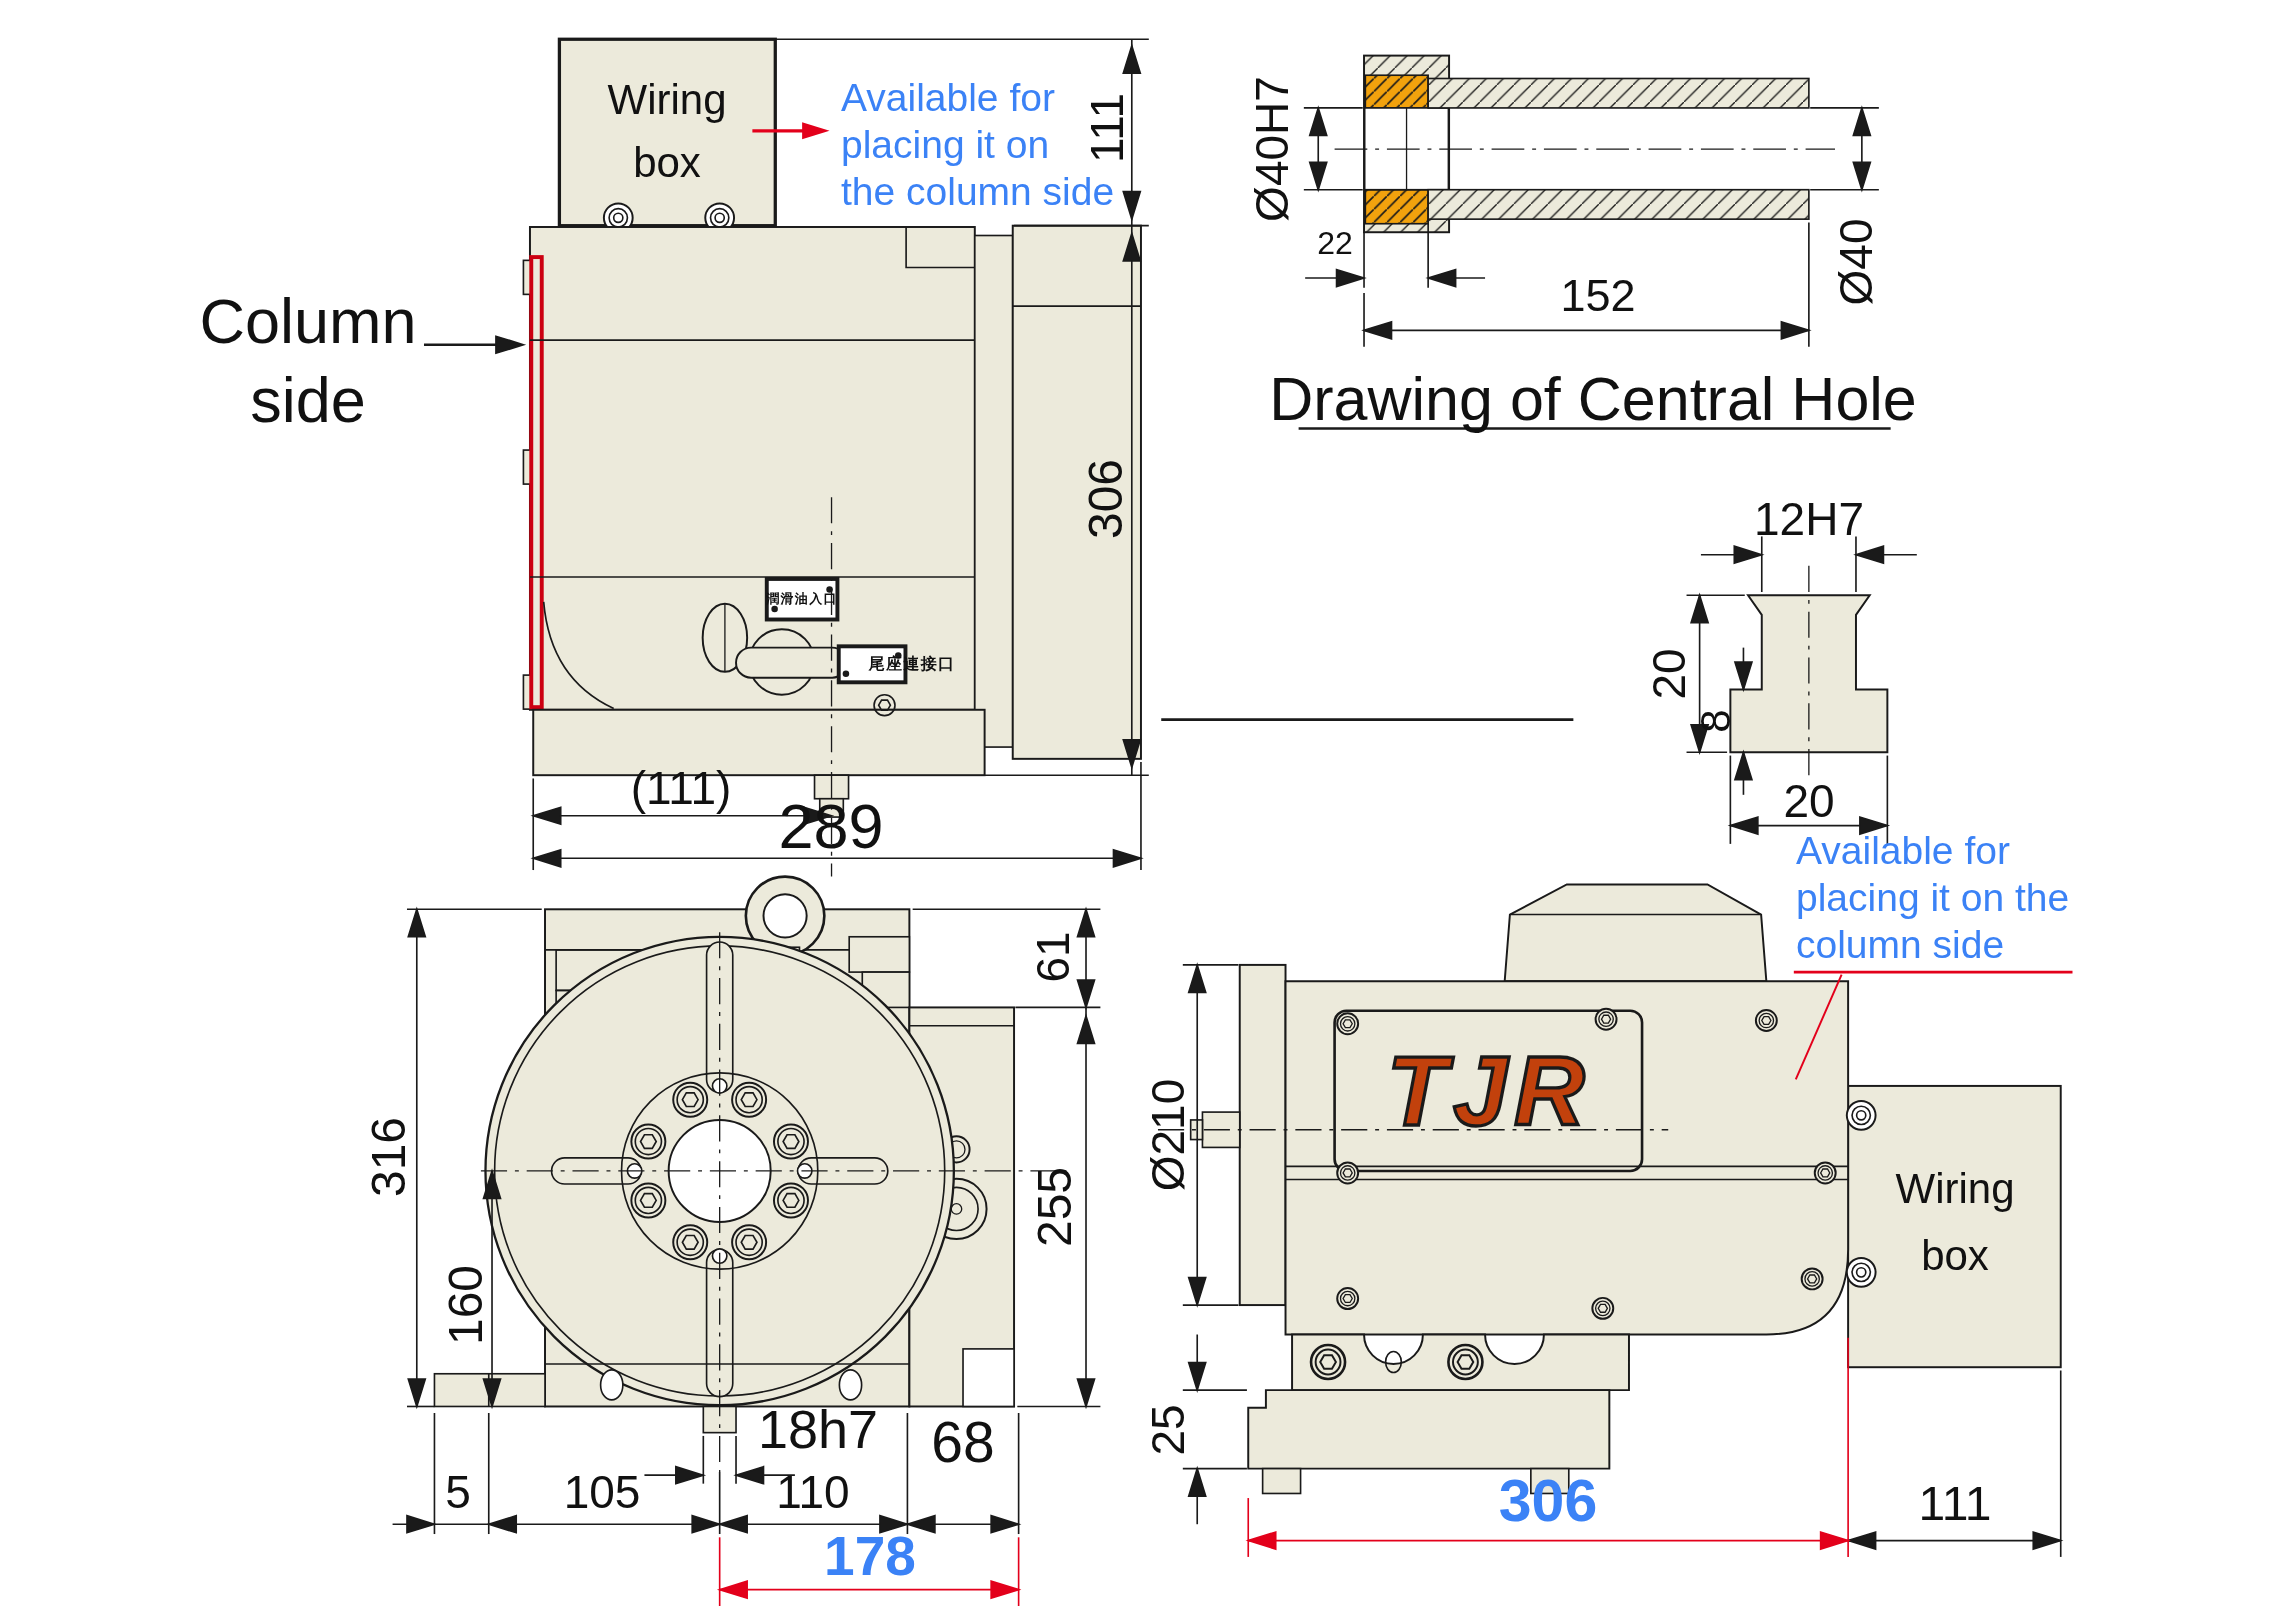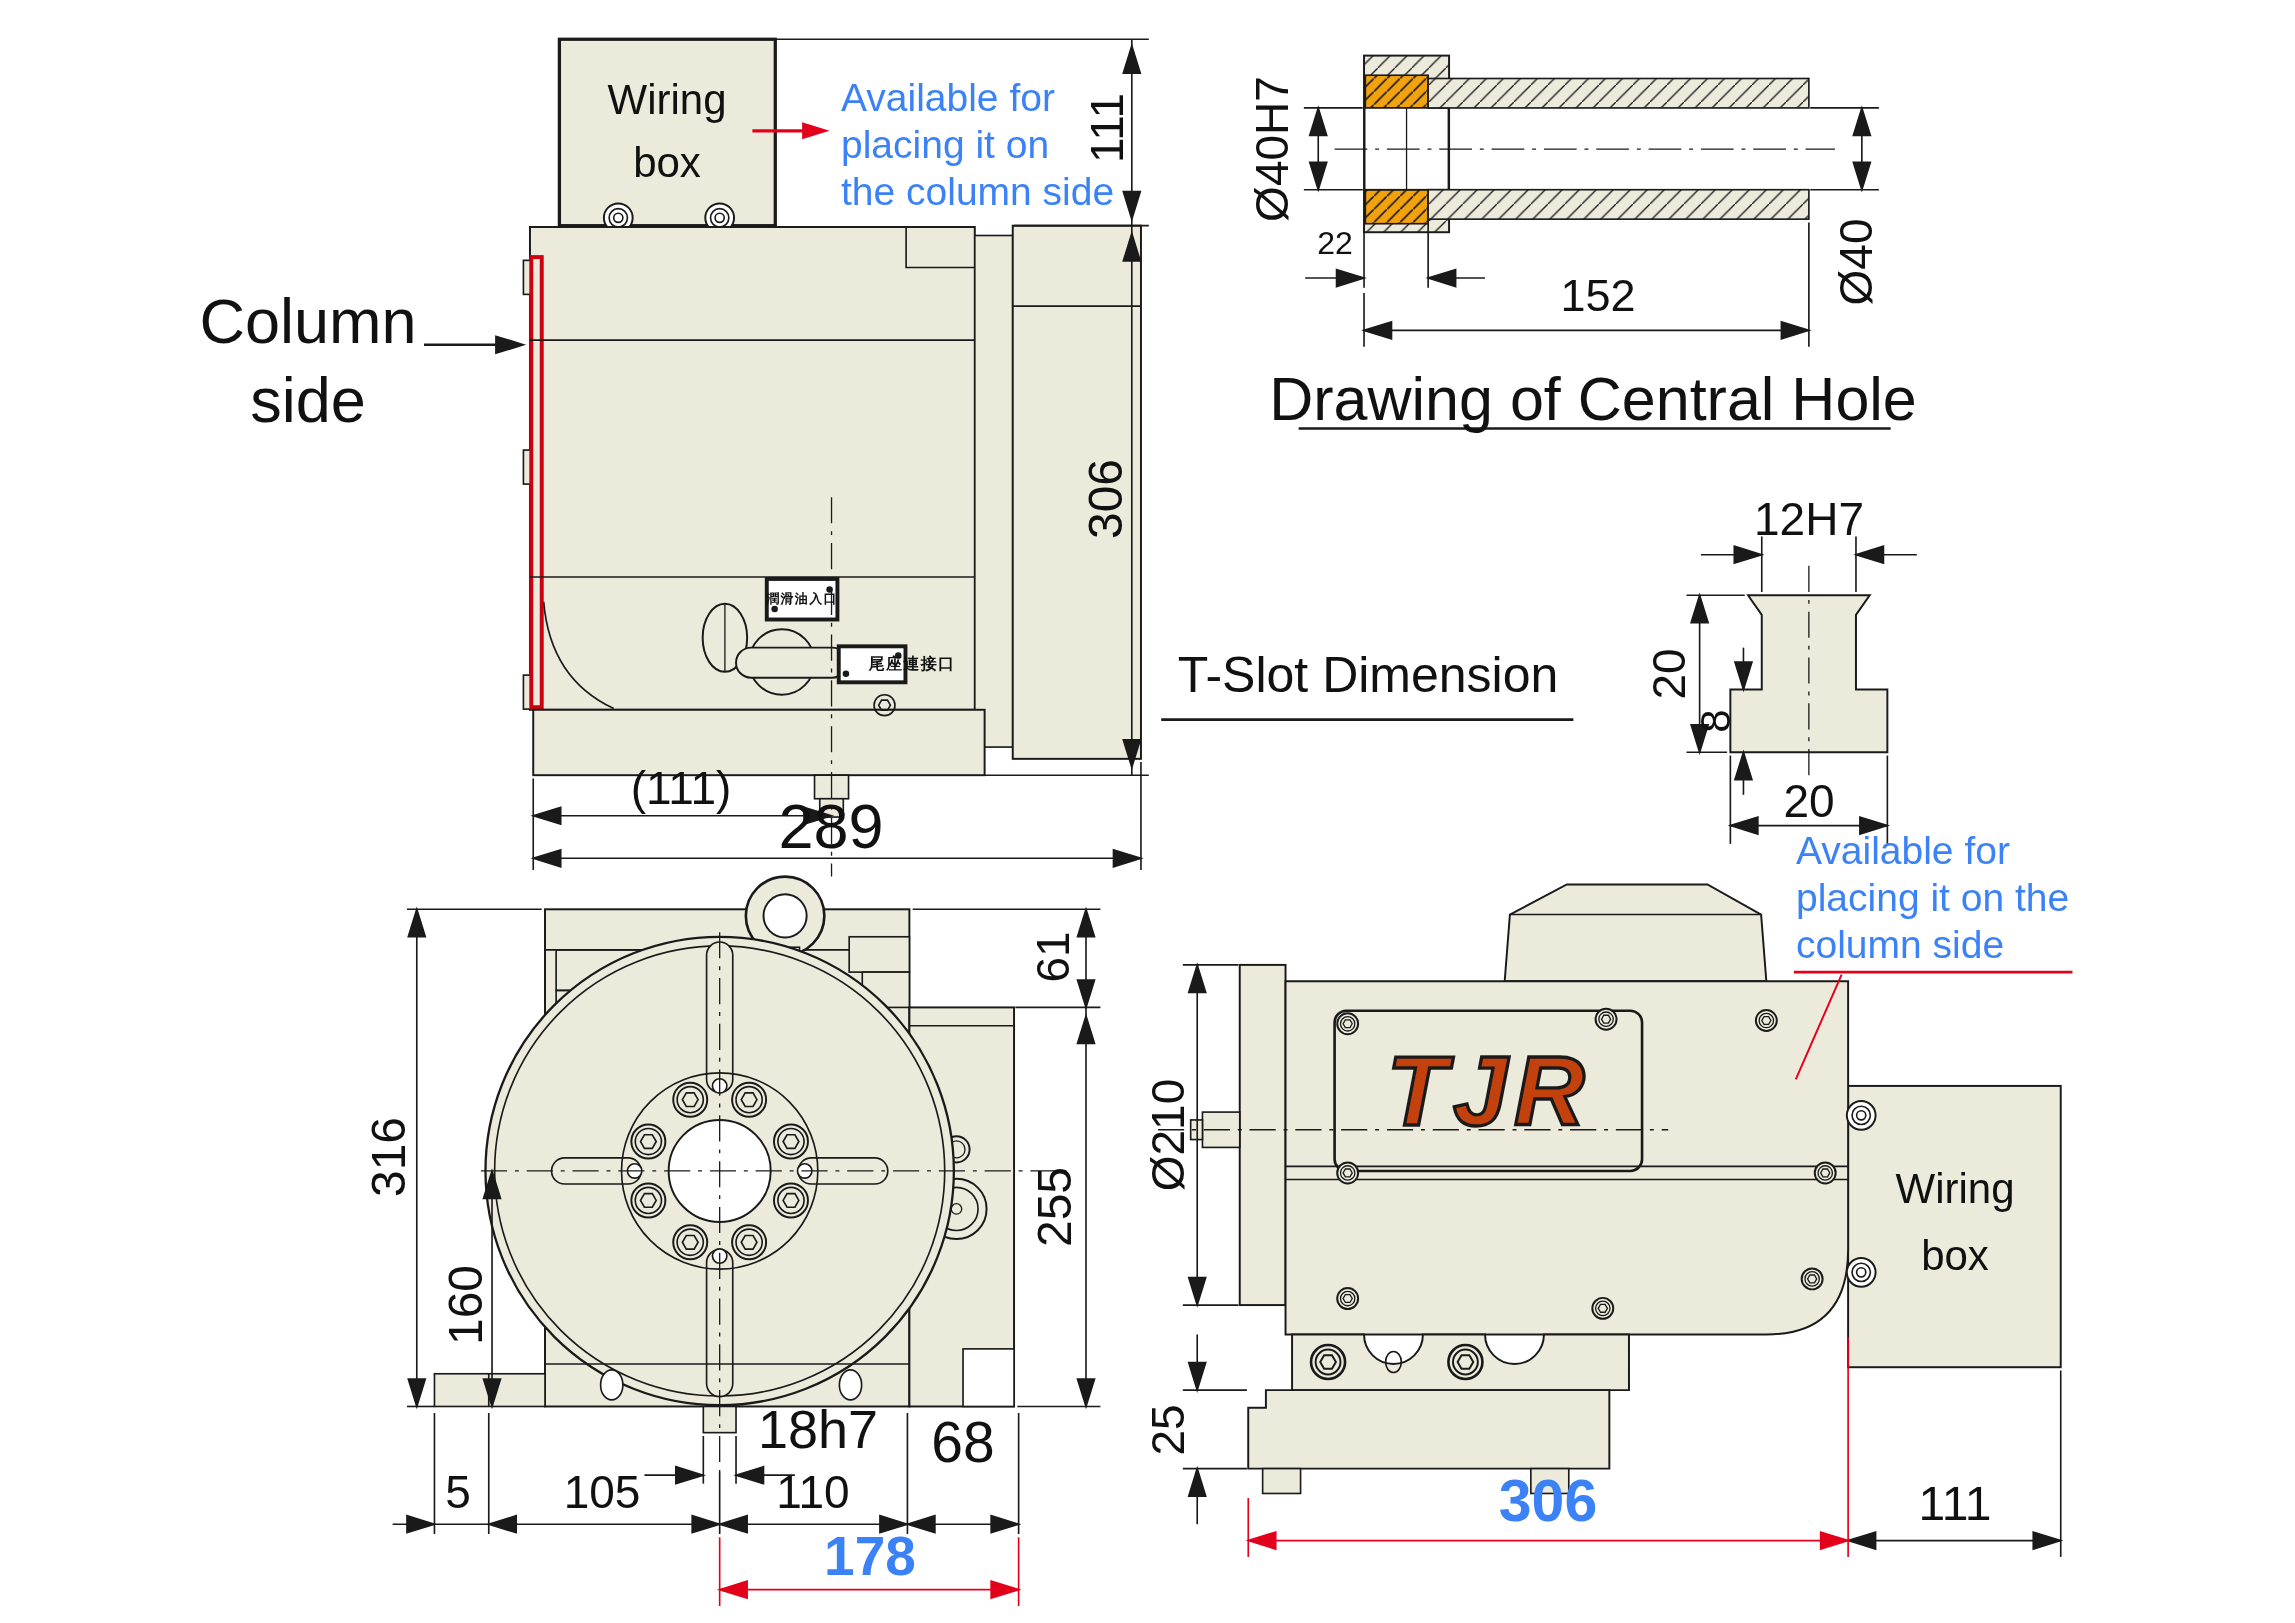--- a/index.html
+++ b/index.html
@@ -355,21 +355,20 @@
 <div class="lbl" style="left:831px;top:826px;font-size:63px;">289</div>
 <div class="lbl plate" style="left:802px;top:599px;font-size:13px;">潤滑油入口</div>
 <div class="lbl plate" style="left:872px;top:664px;font-size:16px;margin-left:40px;">尾座連接口</div>
 
 <div class="lbl rot" style="left:1273px;top:149px;font-size:46px;">Ø40H7</div>
 <div class="lbl" style="left:1335px;top:243px;font-size:32px;">22</div>
 <div class="lbl" style="left:1598px;top:296px;font-size:45px;">152</div>
 <div class="lbl rot" style="left:1857px;top:262px;font-size:46px;">Ø40</div>
 <div class="lbl" style="left:1593px;top:399px;font-size:61px;">Drawing of Central Hole</div>
 
-<div class="lbl" style="left:1368px;top:675px;font-size:50px;">T-Slot Dimension</div>
 <div class="lbl" style="left:1809px;top:520px;font-size:46px;">12H7</div>
 <div class="lbl rot" style="left:1670px;top:674px;font-size:46px;">20</div>
 <div class="lbl rot" style="left:1716px;top:721px;font-size:42px;">8</div>
 <div class="lbl" style="left:1809px;top:802px;font-size:46px;">20</div>
 
 <div class="lbl rot" style="left:1054px;top:957px;font-size:46px;">61</div>
 <div class="lbl rot" style="left:1055px;top:1207px;font-size:48px;">255</div>
 <div class="lbl rot" style="left:389px;top:1157px;font-size:48px;">316</div>
 <div class="lbl rot" style="left:466px;top:1305px;font-size:48px;">160</div>
 <div class="lbl" style="left:818px;top:1430px;font-size:54px;text-align:center;">18h7</div>

